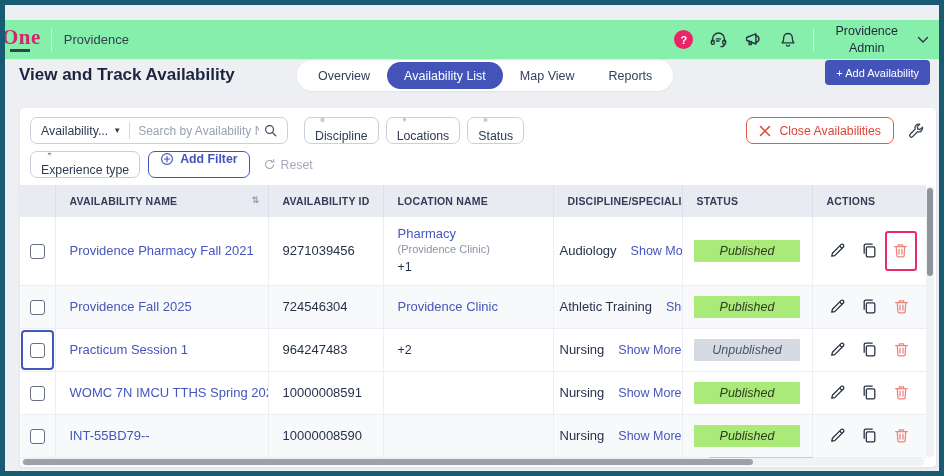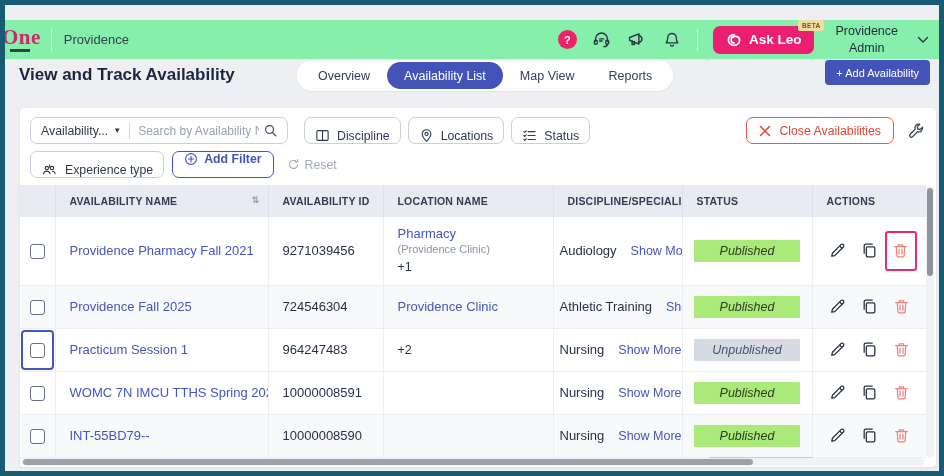--- a/index.html
+++ b/index.html
@@ -28,21 +28,21 @@
   .tabs-pill { position:absolute; left:292px; top:14px; height:31px; background:#fff; border-radius:17px; display:flex; align-items:center; padding:2px 4px; box-shadow:0 1px 2px rgba(16,24,40,.05); }
   .tab { padding:0 17px; height:27px; display:flex; align-items:center; font-size:12.5px; color:#33415C; border-radius:14px; cursor:pointer; white-space:nowrap; }
   .tab.active { background:#4353B7; color:#fff; }
   .add-avail { position:absolute; right:9px; top:14px; height:25px; background:#4353B7; color:#fff; border:none; border-radius:4px; font-size:11px; padding:0 11px; cursor:pointer; }
 
   
   .card { position:absolute; left:15px; top:103px; width:916px; height:359px; background:#fff; border-radius:4px; box-shadow:0 1px 3px rgba(16,24,40,.08); overflow:hidden; }
 
   .frow1 { position:absolute; left:10px; top:9px; right:6px; height:27px; display:flex; align-items:center; }
   .frow2 { position:absolute; left:10px; top:43px; height:27px; display:flex; align-items:center; }
-  .fbtn { display:flex; align-items:flex-end; gap:7px; height:27px; border:1px solid #C9D0DC; background:#fff; border-radius:7px; font-size:12.3px; color:#2E3A52; padding:0 10px; cursor:pointer; white-space:nowrap; }
+  .fbtn { display:flex; align-items:flex-start; gap:7px; height:27px; border:1px solid #C9D0DC; background:#fff; border-radius:7px; font-size:12.3px; color:#2E3A52; padding:0 10px; cursor:pointer; white-space:nowrap;flex-direction:column; }
   .search-group { display:flex; align-items:center; width:258px; height:27px; border:1px solid #C9D0DC; border-radius:7px; background:#fff; overflow:hidden; }
   .avail-dd { display:flex; align-items:center; gap:5px; padding:0 8px 0 10px; font-size:12.3px; color:#2E3A52; cursor:pointer; white-space:nowrap; }
   .caret { font-size:8px; color:#2E3A52; }
   .sg-sep { width:1px; height:17px; background:#D4D9E2; }
   .search-input { flex:1; border:none; outline:none; font-size:12px; color:#2E3A52; padding:0 4px 0 8px; min-width:0; font-family:"Liberation Sans", sans-serif; }
   .search-input::placeholder { color:#9AA2B2; }
   .search-ic { padding-right:9px; display:flex; }
   .ml16 { margin-left:16px; } .ml7 { margin-left:7px; }
   .close-avail { margin-left:auto; display:flex; align-items:center; gap:8px; height:27px; border:1px solid #E8574A; background:#fff; color:#DE4435; border-radius:7px; font-size:12.3px; padding:0 12px; cursor:pointer; }
   .wrench-btn { margin-left:13px; margin-right:5px; background:none; border:none; cursor:pointer; display:flex; }
@@ -116,27 +116,20 @@
           <path d="M4.3 9v3.2h1.9V9.6"></path>
         </svg>
       </span>
       <span class="tb-icon">
         <svg width="18" height="18" viewBox="0 0 16 16" fill="none" stroke="#2A3342" stroke-width="1.2" stroke-linejoin="round" stroke-linecap="round">
           <path d="M8 2.2a3.8 3.8 0 0 1 3.8 3.8c0 3.2 1 3.8 1.4 4.6H2.8c.4-.8 1.4-1.4 1.4-4.6A3.8 3.8 0 0 1 8 2.2z"></path>
           <path d="M6.7 12.6a1.4 1.4 0 0 0 2.6 0"></path>
         </svg>
       </span>
       <span class="tb-sep"></span>
-      <button class="askleo">
-        <svg width="16" height="16" viewBox="0 0 16 16">
-          <path d="M8 2.6 C4.6 2.6 2.4 5 2.4 8 C2.4 11.2 5 13.4 8 13.4 C11 13.4 13.6 11.2 13.6 8.2 C13.6 5.6 11.6 4.4 9 4.4 C6.8 4.4 5.2 6 5.2 8 C5.2 9.8 6.6 11 8.2 11" fill="none" stroke="#fff" stroke-width="1.7" stroke-linecap="round"></path>
-        </svg>
-        <span>Ask Leo</span>
-        <span class="beta">BETA</span>
-      </button>
       <div class="user-block">
         <div>Providence</div>
         <div>Admin</div>
       </div>
       <span class="chev">
         <svg width="12" height="8" viewBox="0 0 12 8" fill="none" stroke="#333" stroke-width="1.4" stroke-linecap="round">
             <path d="M1.5 1.5 6 6l4.5-4.5"></path>
           </svg>
       </span>
     </div>

